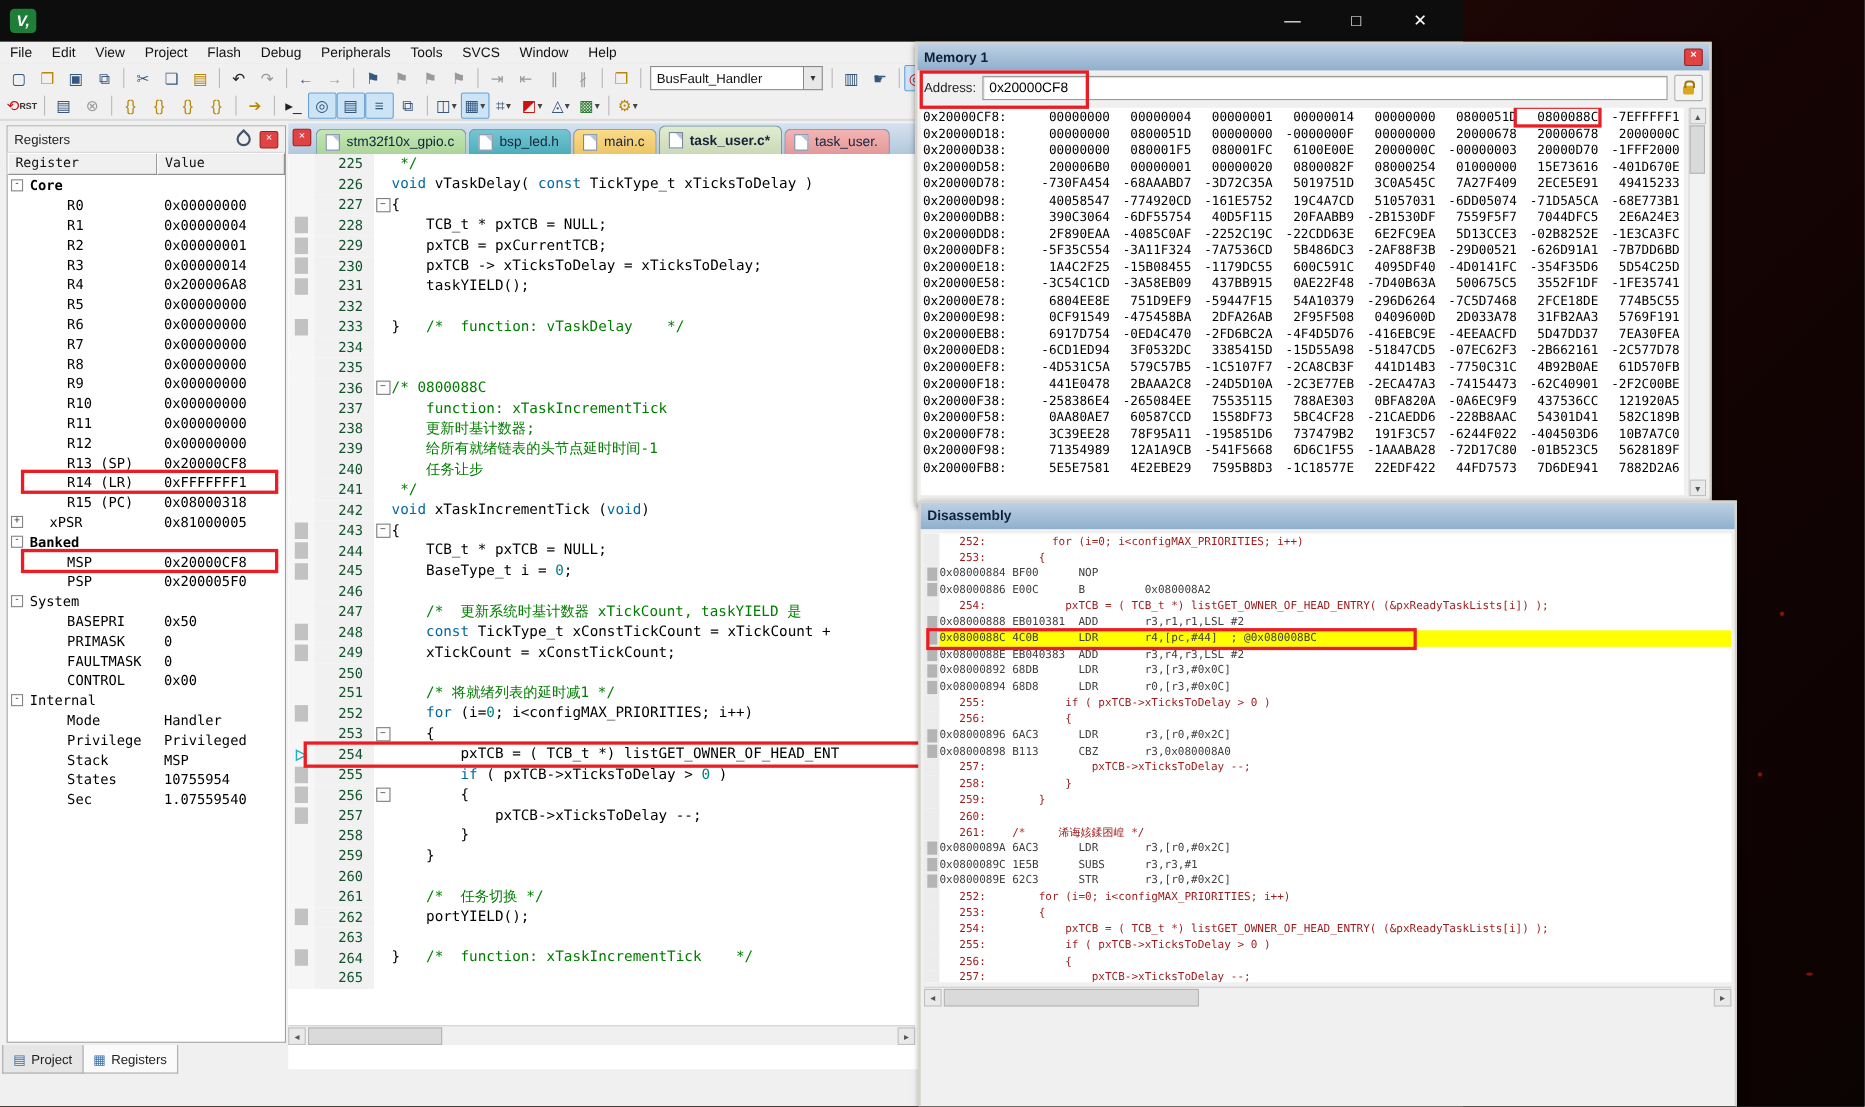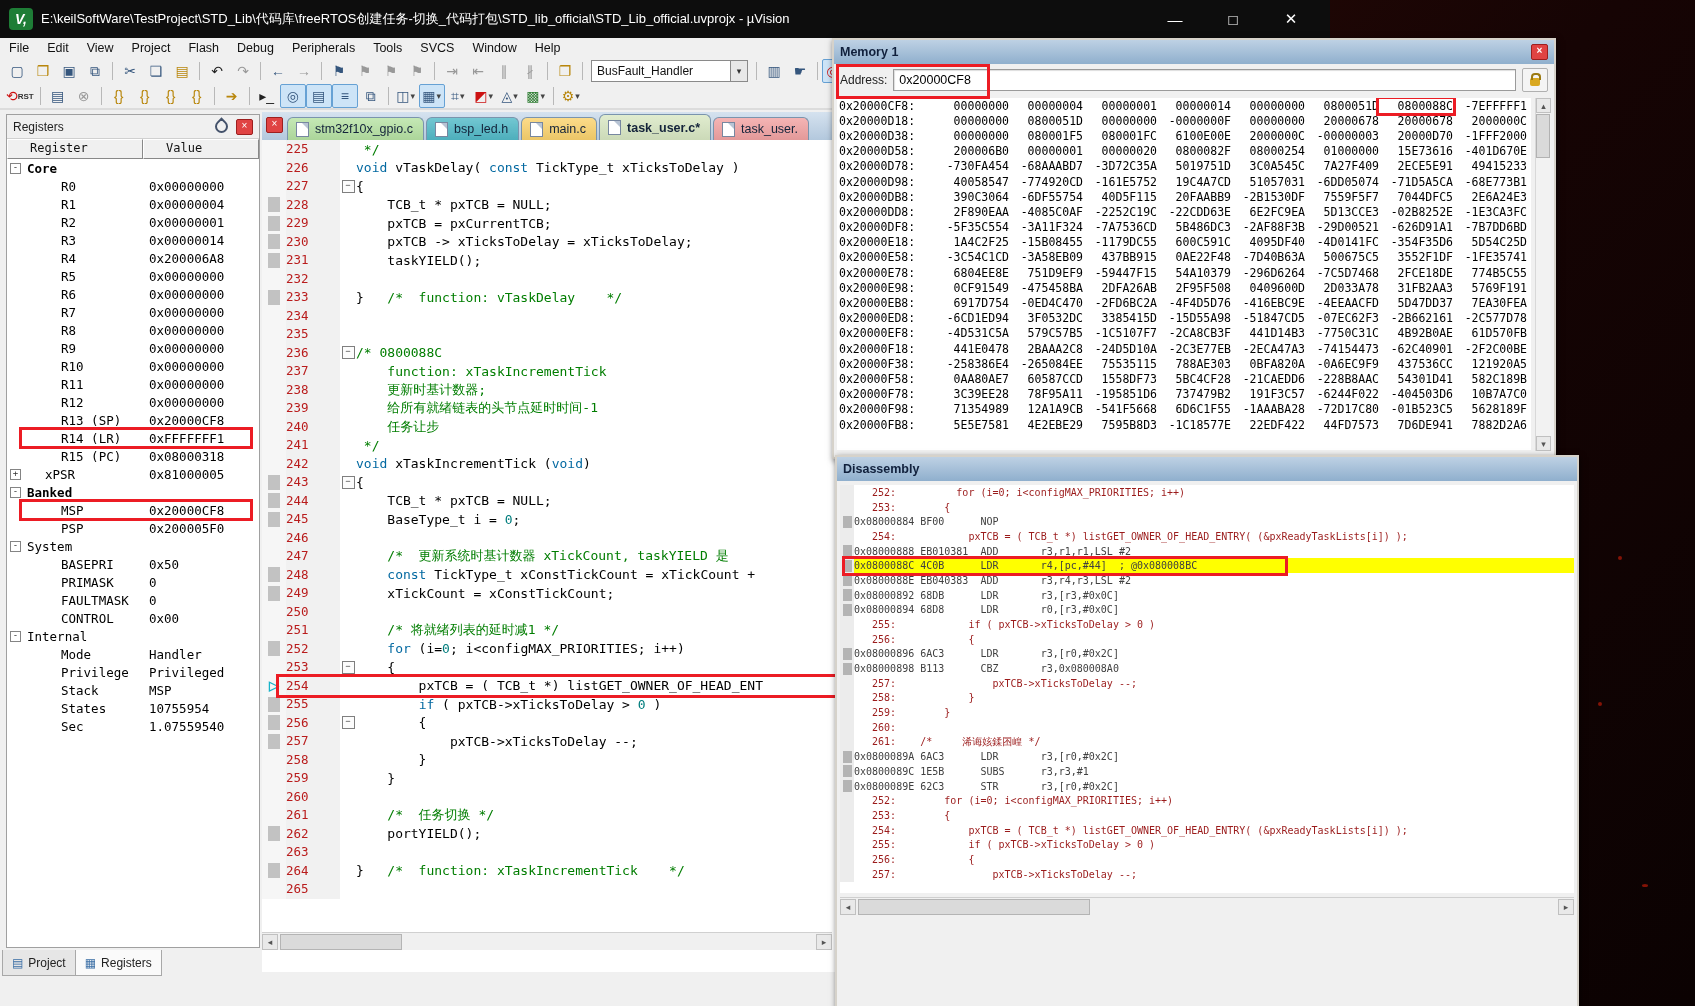--- a/index.html
+++ b/index.html
@@ -34,21 +34,21 @@
   #funccombo .combobtn{width:16px;height:20px;background:#e8e8e8;border:1px solid #8a8a8a;border-left:none;font-size:9px;display:flex;align-items:center;justify-content:center;color:#333;}
   .rstlbl{font-size:8px;font-weight:bold;color:#333;line-height:7px;}
 
   
   #regpanel{position:absolute;left:6px;top:114px;width:252px;height:832px;background:#ffffff;border:1px solid #a0a0a0;}
   #regheader{height:23px;background:#f0f0f0;border-bottom:1px solid #d0d0d0;display:flex;align-items:center;font-size:12px;color:#222;padding:0 6px;}
   #regheader .sp{flex:1;}
   .pinicon{width:9px;height:9px;border:2px solid #44526b;border-radius:50% 50% 50% 0;transform:rotate(135deg);margin-right:8px;}
   .closebtn{width:15px;height:14px;background:#e04343;border:1px solid #9d1f1f;color:#fff;font-size:10px;line-height:12px;text-align:center;border-radius:2px;}
   #regcolhead{height:20px;display:flex;font-family:"DejaVu Sans Mono",monospace;font-size:12px;}
-  .colcell{background:#f0f0f0;border-top:1px solid #fff;border-left:1px solid #fff;border-right:1px solid #888;border-bottom:1px solid #888;box-sizing:border-box;padding:1px 22px;color:#111;}
+  .colcell{background:#f0f0f0;border-top:1px solid #fff;border-left:1px solid #fff;border-right:1px solid #888;border-bottom:1px solid #888;box-sizing:border-box;padding:1px 6px;color:#111;}
   #reg-rows{position:relative;font-family:"DejaVu Sans Mono",monospace;font-size:12.5px;color:#000;}
   .reg-row{height:18px;display:flex;align-items:center;position:relative;white-space:pre;}
   .reg-row .expando{width:9px;height:9px;border:1px solid #848484;background:#fff;font-size:9px;line-height:7px;text-align:center;margin-left:3px;color:#333;flex:0 0 auto;}
   .reg-row .rlabel{overflow:hidden;}
   .reg-row.group .rlabel{font-weight:bold;margin-left:6px;}
   .reg-row.reg .rlabel{margin-left:40px;}
   .reg-row.reg2 .rlabel{margin-left:24px;}
   .reg-row .rvalue{position:absolute;left:142px;}
   .redbox{position:absolute;border:3px solid #ec1c24;pointer-events:none;z-index:5;}
 
@@ -63,21 +63,21 @@
   #tabclose{width:15px;height:14px;margin:0 4px 7px 4px;}
   .etab{height:22px;display:flex;align-items:center;padding:0 10px 0 8px;margin-right:2px;border:1px solid #7a94ad;border-bottom:none;border-radius:6px 6px 0 0;font-size:12.5px;color:#13233a;white-space:nowrap;overflow:hidden;}
   .etab.active{height:25px;font-weight:bold;}
   .pageicon{width:11px;height:13px;background:#fff;border:1px solid #7787a0;margin-right:6px;position:relative;flex:0 0 auto;}
   .pageicon:after{content:"";position:absolute;right:0;top:0;border:3px solid #b8c4d4;border-left-color:transparent;border-bottom-color:transparent;}
   #code-lines{position:absolute;left:0;top:28px;width:100%;height:792px;overflow:hidden;background:#fff;}
   .code-row{height:18.5px;display:flex;align-items:center;position:relative;}
   .markcol{width:24px;height:18.5px;background:#f6f6f6;flex:0 0 auto;display:flex;align-items:center;justify-content:center;}
   .markblk{width:12px;height:15px;background:#c2c2c2;}
   .curarrow{color:#17b3c9;font-size:13px;font-weight:bold;}
-  .lnum{width:44px;text-align:left;padding-right:10px;font-family:"DejaVu Sans Mono",monospace;font-size:12.5px;color:#b91c1c;flex:0 0 auto;background:#f1f1f1;height:18.5px;line-height:18.5px;}
+  .lnum{width:44px;text-align:right;padding-right:10px;font-family:"DejaVu Sans Mono",monospace;font-size:12.5px;color:#14532d;flex:0 0 auto;background:#f1f1f1;height:18.5px;line-height:18.5px;}
   .foldcol{width:16px;flex:0 0 auto;display:flex;align-items:center;justify-content:center;}
   .foldbox{width:11px;height:11px;border:1px solid #7f7f7f;background:#fcfcfc;font-size:9px;line-height:9px;text-align:center;color:#333;}
   .codetext{font-family:"DejaVu Sans Mono",monospace;font-size:13px;white-space:pre;color:#000;}
   .tok-k{color:#0369a1;} .tok-c{color:#007d00;} .tok-n{color:#007d7d;} .tok-t{color:#000;}
   #ehscroll{position:absolute;left:0;top:820px;width:570px;height:17px;background:#f0f0f0;border-top:1px solid #d0d0d0;display:flex;align-items:center;}
   .scrarrow{width:16px;height:16px;background:#e9e9e9;border:1px solid #c0c0c0;font-size:9px;color:#555;display:flex;align-items:center;justify-content:center;box-sizing:border-box;}
   .scrthumb{height:14px;background:#dadada;border:1px solid #b4b4b4;margin:0 2px;}
 
   
   .floatwin{position:absolute;background:#f0f0f0;border:2px solid #d6d2ca;box-shadow:1px 2px 6px rgba(0,0,0,.55);z-index:3;}
@@ -113,21 +113,20 @@
 <body>
 
 <div id="screen">
   <div class="speck" style="left:1618px;top:556px"></div>
   <div class="speck" style="left:1598px;top:702px"></div>
   <div class="speck" style="left:1642px;top:884px;width:6px;height:3px"></div>
 
   <div id="mainwin">
     <div id="titlebar">
       <div id="applogo">V,</div>
-      <div id="titletext">E:\keilSoftWare\TestProject\STD_Lib\代码库\freeRTOS创建任务-切换_代码打包\STD_lib_official\STD_Lib_official.uvprojx - µVision</div>
       <div id="winbtns">
           <div class="winbtn">—</div>
           <div class="winbtn">□</div>
           <div class="winbtn">✕</div>
         </div>
     </div>
     <div id="menubar">
         <div class="menuitem">File</div>
         <div class="menuitem">Edit</div>
         <div class="menuitem">View</div>
@@ -743,20 +742,21 @@
 
   <div id="diswin" class="floatwin">
     <div class="fwheader">
       <span>Disassembly</span>
       <span class="sp"></span>
     </div>
     <div id="dis-lines">
         <div class="dis-row"><span class="dismargin"></span><span class="dis-src">   252:          for (i=0; i&lt;configMAX_PRIORITIES; i++)</span></div>
         <div class="dis-row"><span class="dismargin"></span><span class="dis-src">   253:        {</span></div>
         <div class="dis-row"><span class="dismargin"><span class="blk"></span></span><span class="dis-asm">0x08000884 BF00      NOP</span></div>
+        <div class="dis-row"><span class="dismargin"><span class="blk"></span></span><span class="dis-asm">0x08000886 E00C      B         0x080008A2</span></div>
         <div class="dis-row"><span class="dismargin"></span><span class="dis-src">   254:            pxTCB = ( TCB_t *) listGET_OWNER_OF_HEAD_ENTRY( (&amp;pxReadyTaskLists[i]) );</span></div>
         <div class="dis-row"><span class="dismargin"><span class="blk"></span></span><span class="dis-asm">0x08000888 EB010381  ADD       r3,r1,r1,LSL #2</span></div>
         <div class="dis-row hl"><span class="dismargin"><span class="blk"></span></span><span class="dis-asm">0x0800088C 4C0B      LDR       r4,[pc,#44]  ; @0x080008BC</span><div class="redbox" style="left: 2px; top: -2px; width: 440px; height: 14px;"></div></div>
         <div class="dis-row"><span class="dismargin"><span class="blk"></span></span><span class="dis-asm">0x0800088E EB040383  ADD       r3,r4,r3,LSL #2</span></div>
         <div class="dis-row"><span class="dismargin"><span class="blk"></span></span><span class="dis-asm">0x08000892 68DB      LDR       r3,[r3,#0x0C]</span></div>
         <div class="dis-row"><span class="dismargin"><span class="blk"></span></span><span class="dis-asm">0x08000894 68D8      LDR       r0,[r3,#0x0C]</span></div>
         <div class="dis-row"><span class="dismargin"></span><span class="dis-src">   255:            if ( pxTCB-&gt;xTicksToDelay &gt; 0 )</span></div>
         <div class="dis-row"><span class="dismargin"></span><span class="dis-src">   256:            {</span></div>
         <div class="dis-row"><span class="dismargin"><span class="blk"></span></span><span class="dis-asm">0x08000896 6AC3      LDR       r3,[r0,#0x2C]</span></div>
         <div class="dis-row"><span class="dismargin"><span class="blk"></span></span><span class="dis-asm">0x08000898 B113      CBZ       r3,0x080008A0</span></div>

